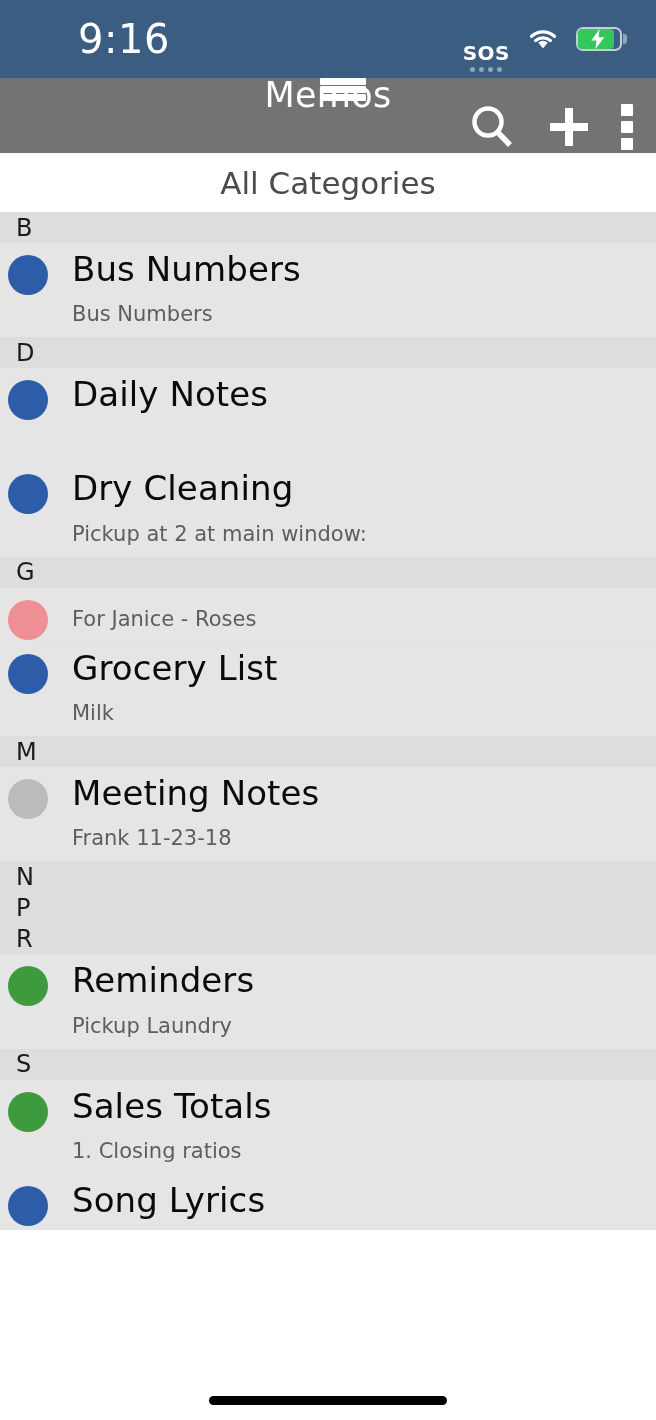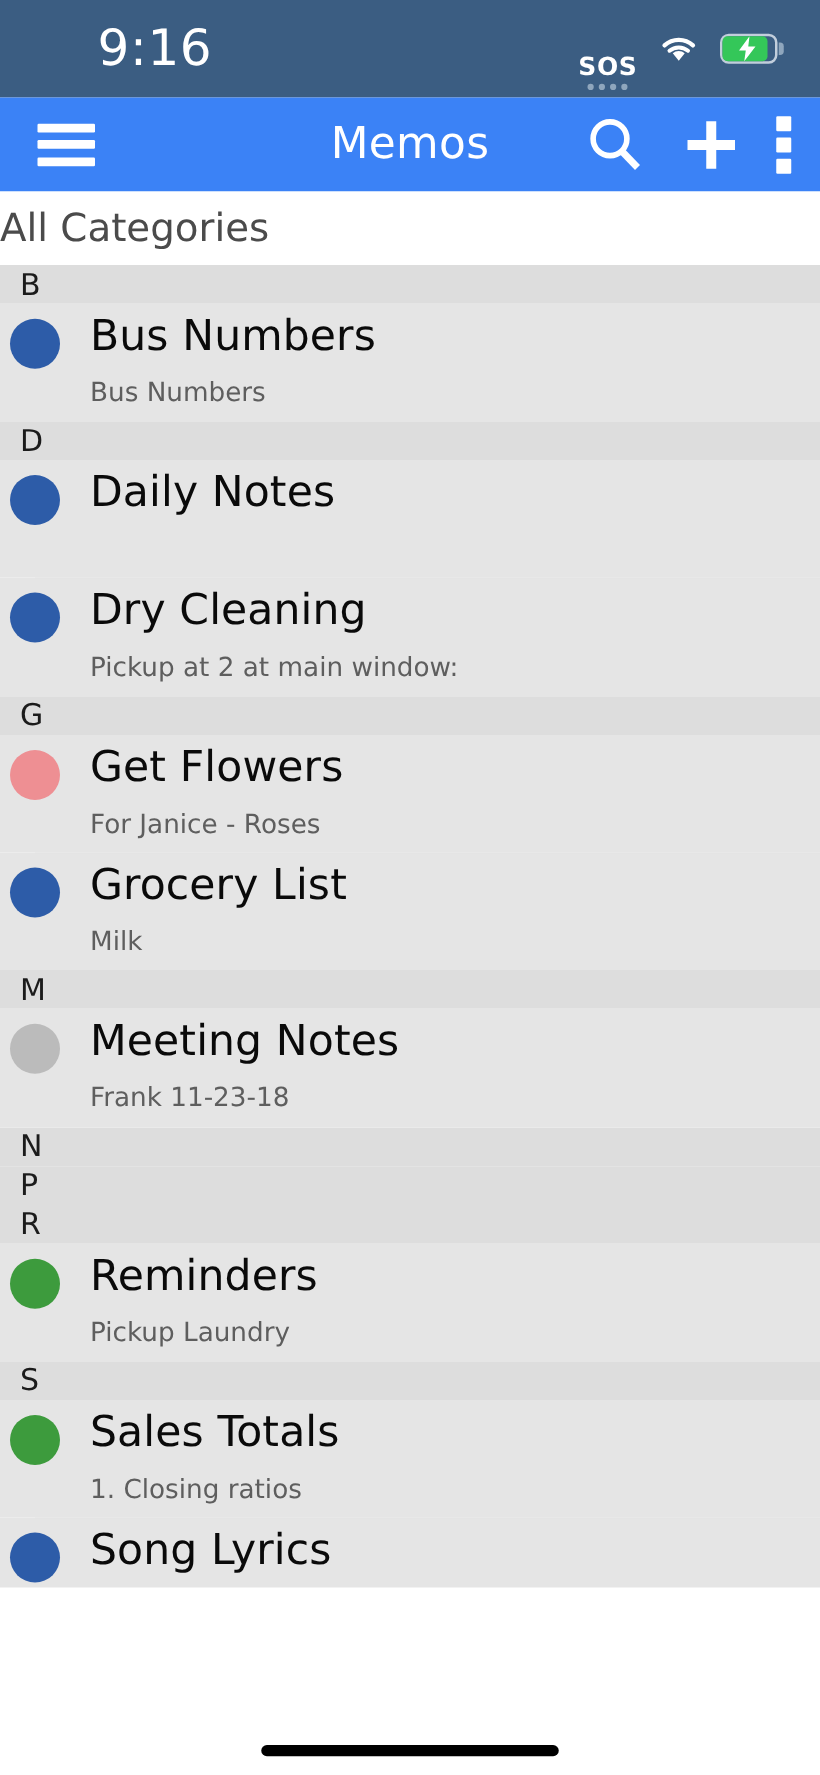--- a/index.html
+++ b/index.html
@@ -32,41 +32,41 @@
   .battery .shell{
     position:absolute; inset:0; border:2px solid #c2cedc; border-radius:7px;
     background:#3b5d82; overflow:hidden;
   }
   .battery .fill{ position:absolute; left:2px; top:2px; bottom:2px; width:36px; background:#34c759; border-radius:4px; }
   .battery .cap{ position:absolute; right:-5px; top:7px; width:4px; height:10px; background:#8fa6bd; border-radius:0 3px 3px 0; }
   .battery .bolt{ position:absolute; left:13px; top:2px; }
 
   
   .appbar{
-    position:relative; height:75px; background:#3b82f6;
-    display:flex; align-items:center;
+    position:relative; height:75px; background:#737373;
+    display:flex; align-items:center;flex-direction:column;
   }
   .hamburger{
     width:46px; height:34px; margin-left:30px;
     display:flex; flex-direction:column; justify-content:space-between; cursor:pointer;
   }
   .hamburger span{ display:block; height:7px; background:#fff; border-radius:1px; }
   .appbar-title{
     color:#fff; font-size:35px; font-weight:400; line-height:1;
     position:absolute; left:50%; transform:translateX(-50%);
     letter-spacing:.3px;
   }
   .appbar-actions{ margin-left:auto; display:flex; align-items:center; gap:26px; padding-right:22px; }
   .icon-btn{ display:flex; align-items:center; justify-content:center; cursor:pointer; }
   .kebab{ width:14px; height:46px; display:flex; flex-direction:column; justify-content:space-between; align-items:center; }
   .kebab i{ display:block; width:12px; height:12px; background:#fff; border-radius:1px; }
 
   
   .subheader{
-    height:59px; background:#ffffff; display:flex; align-items:center; justify-content:flex-start;
+    height:59px; background:#ffffff; display:flex; align-items:center; justify-content:center;
   }
   .subheader-text{ font-size:31px; color:#4b4b4b; font-weight:400; }
 
   
   .list{ background:#fff; }
   .section-band{
     height:31px; background:#dddddd; display:flex; align-items:center;
     padding-left:16px;
   }
   .section-letter{ font-size:24px; color:#1b1b1b; line-height:1; }
@@ -195,21 +195,20 @@
           <div class="memo-title">Dry Cleaning</div>
           <div class="memo-sub">Pickup at 2 at main window:</div>
         </div>
       </div>
       <div class="section-band">
         <div class="section-letter">G</div>
       </div>
       <div class="memo-row">
         <div class="memo-inner">
           <span class="memo-dot" style="background: rgb(238, 143, 147);"></span>
-          <div class="memo-title">Get Flowers</div>
           <div class="memo-sub">For Janice - Roses</div>
         </div>
       </div>
       <div class="memo-row divided">
         <div class="memo-inner">
           <span class="memo-dot" style="background: rgb(45, 92, 168);"></span>
           <div class="memo-title">Grocery List</div>
           <div class="memo-sub">Milk</div>
         </div>
       </div>

